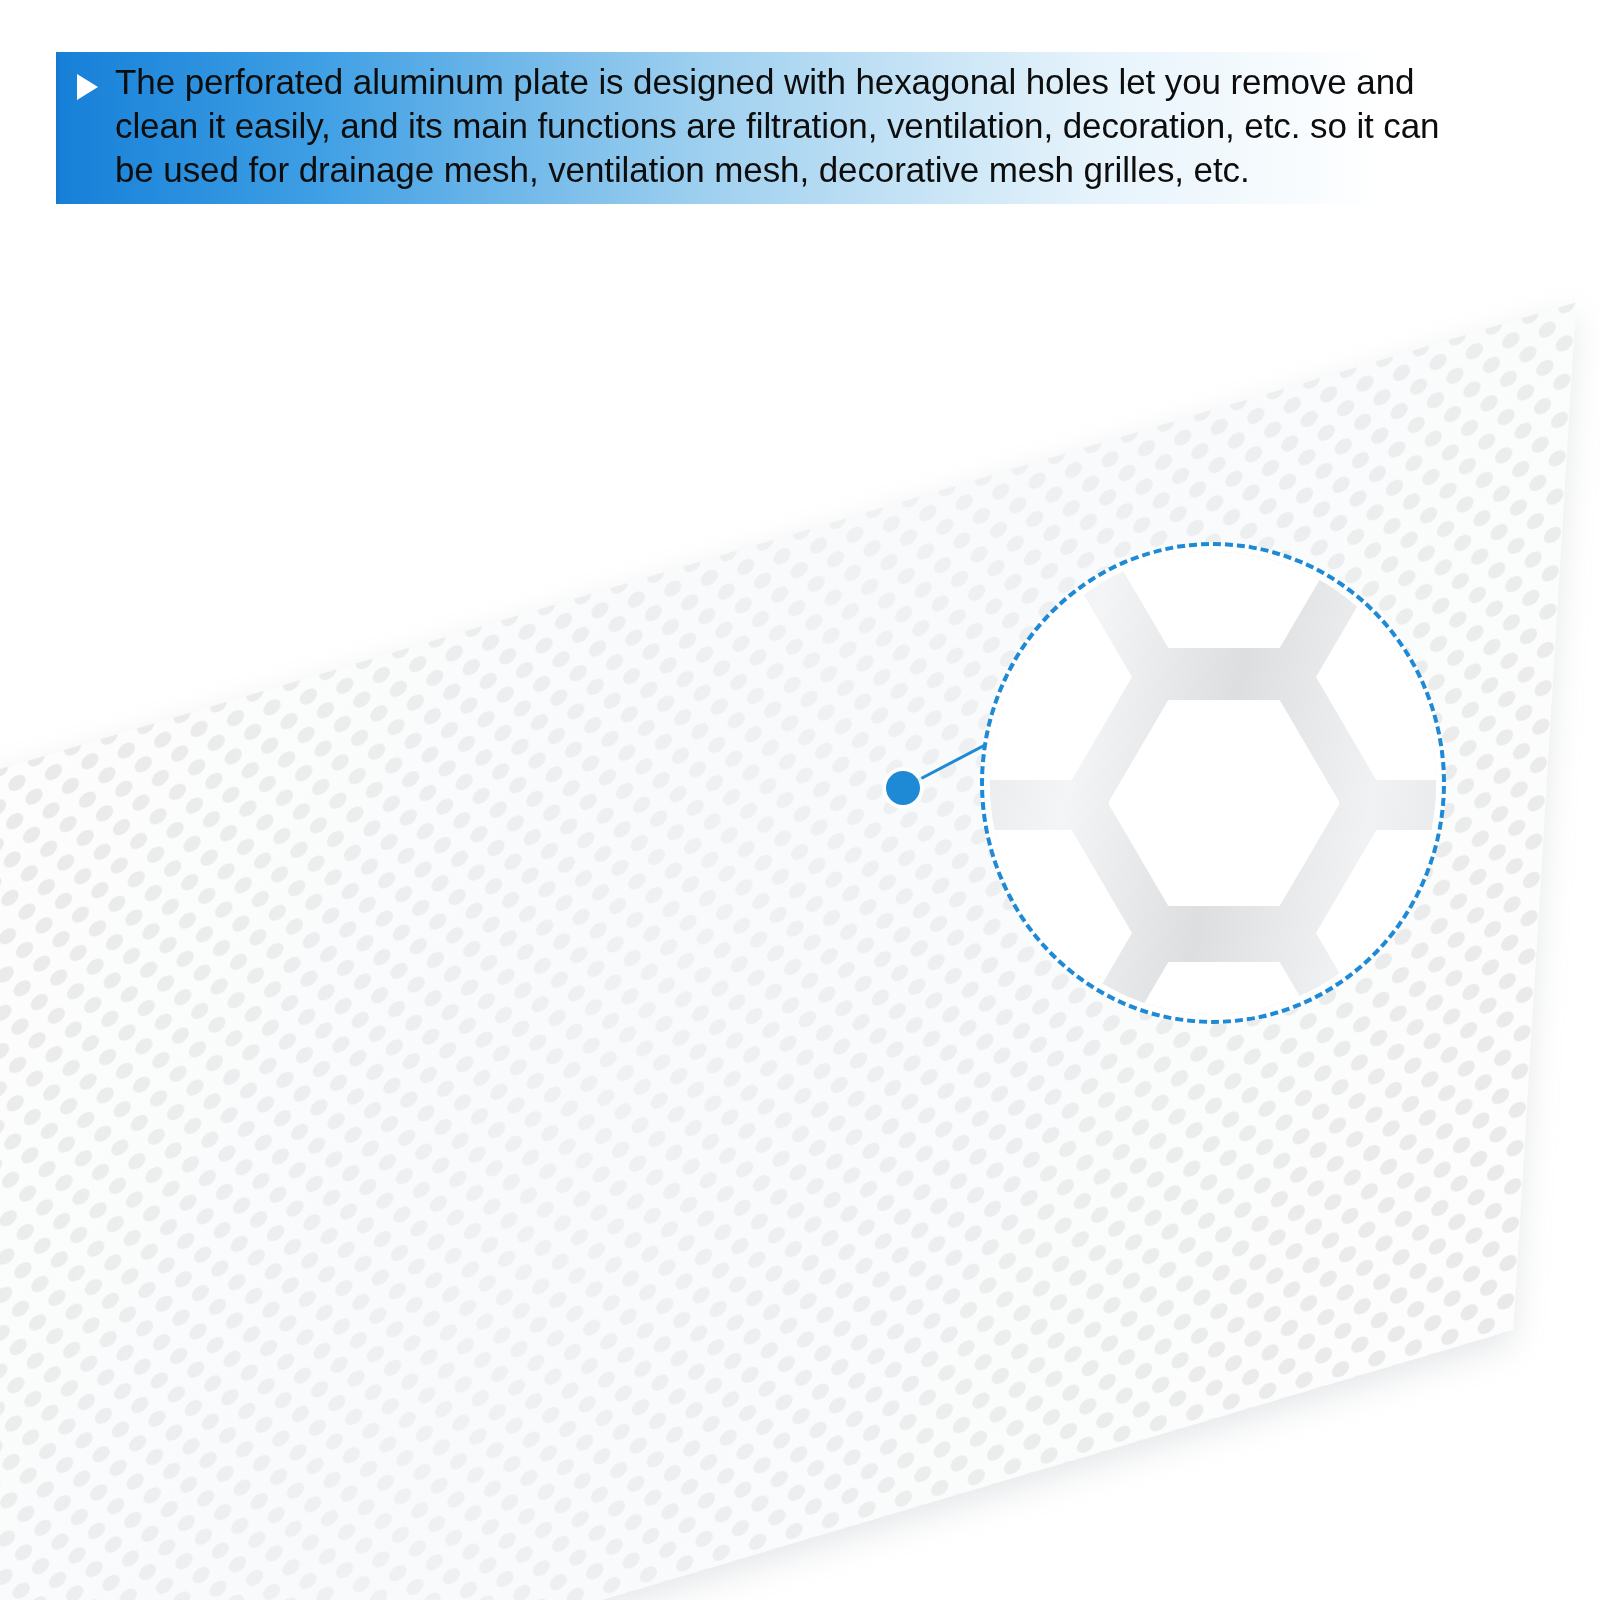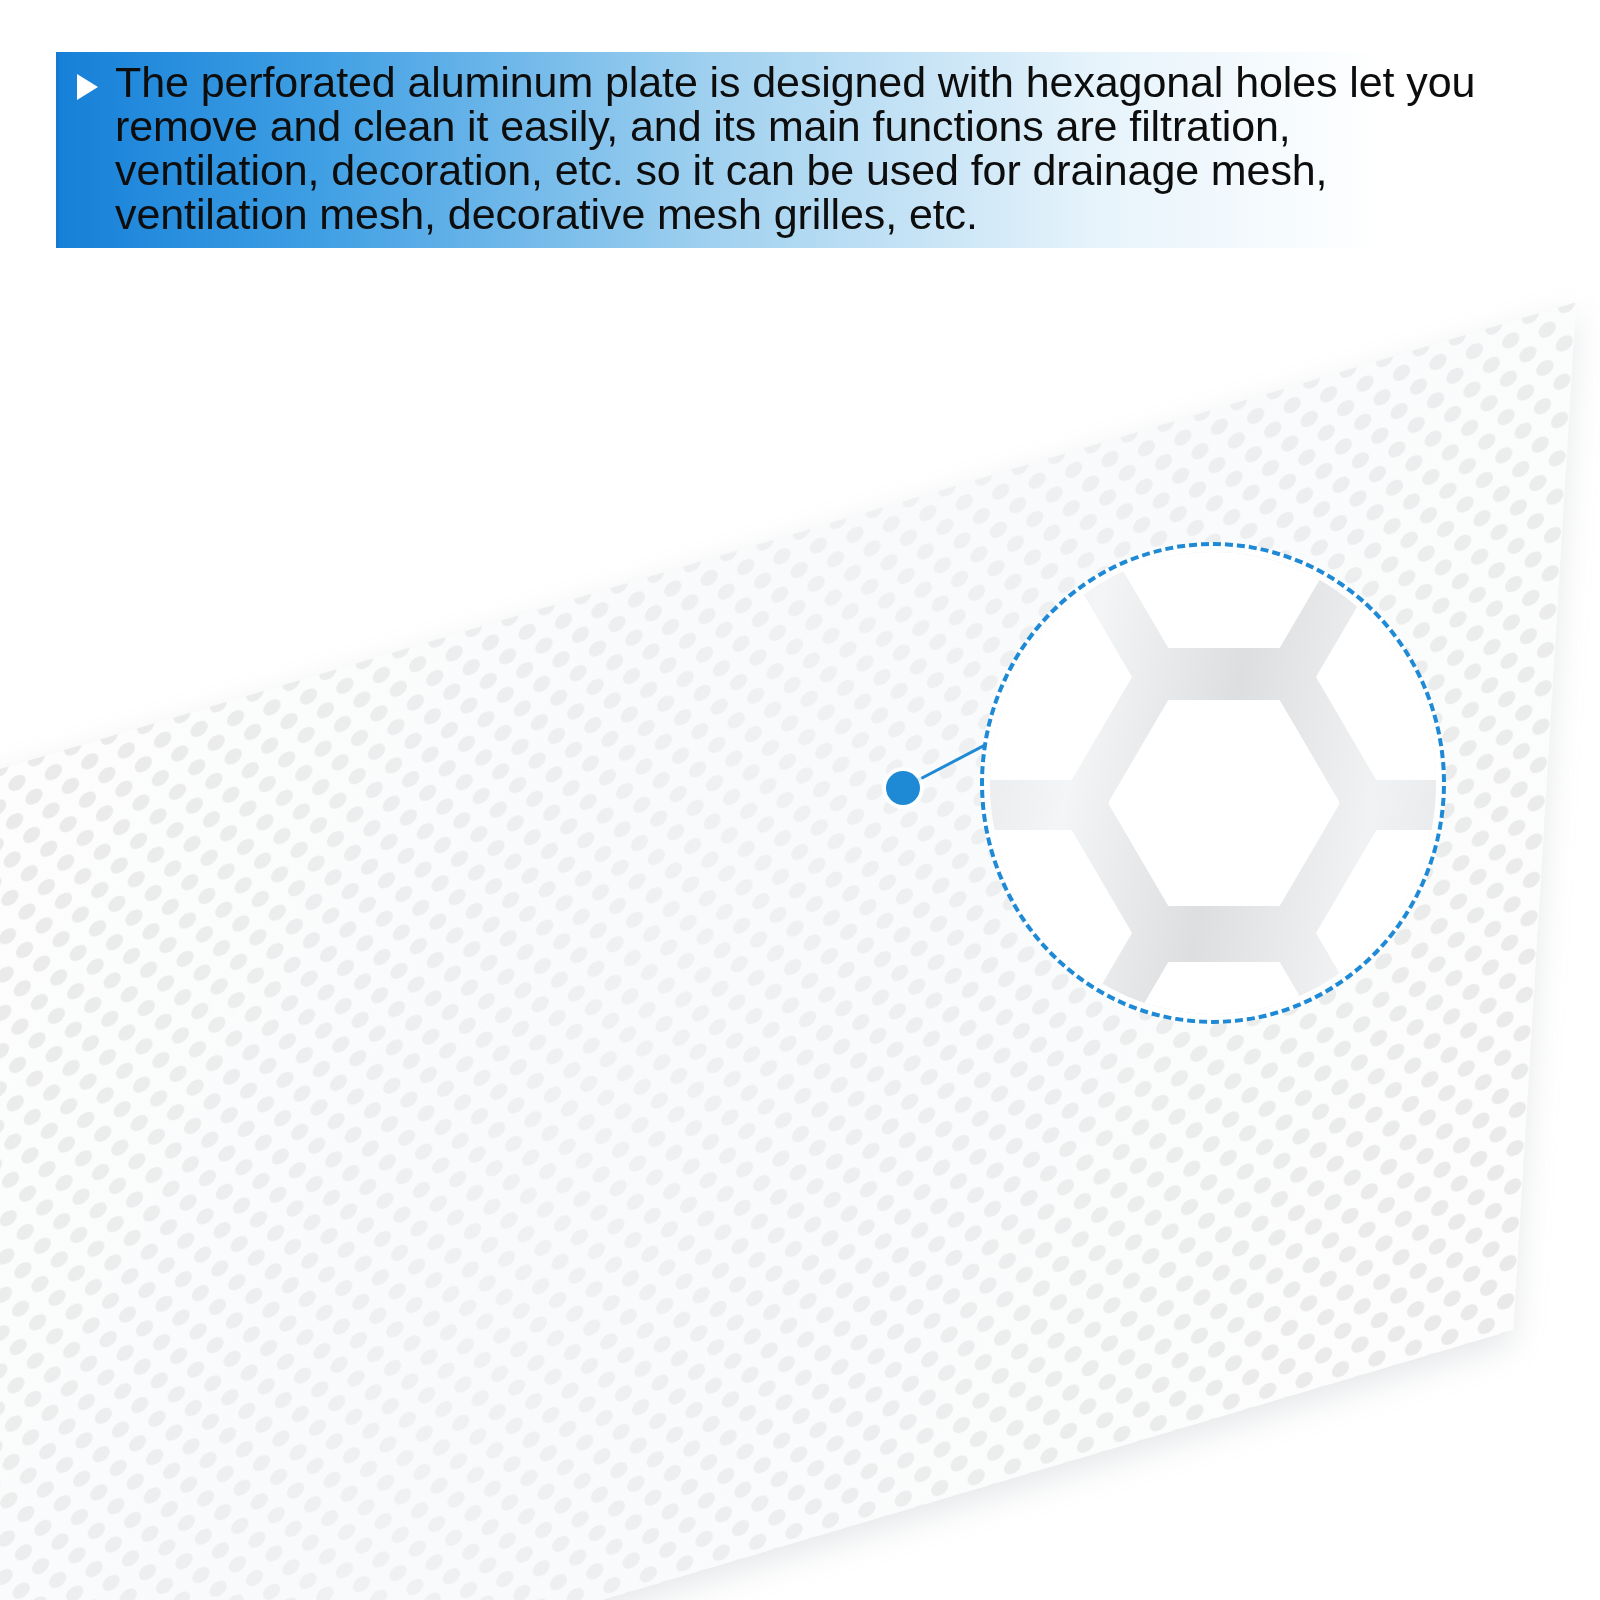--- a/index.html
+++ b/index.html
@@ -20,21 +20,21 @@
     position: absolute;
     left: 56px;
     top: 52px;
     width: 1440px;
     padding: 8px 10px 12px 56px;
     box-sizing: border-box;
     background: linear-gradient(to right, #1680d8 0%, #3f9fe4 18%, #9fd0ef 45%, #e6f3fb 72%, #ffffff 92%);
     border-left: 3px solid #1479cf;
   }
   #caption-banner .caption-text {
-    font-size: 43px;
+    font-size: 35px;
     line-height: 44px;
     color: #0d0d0d;
     letter-spacing: -0.1px;
     white-space: pre-line;
   }
   #caption-arrow {
     position: absolute;
     left: 18px;
     top: 22px;
     width: 0;

